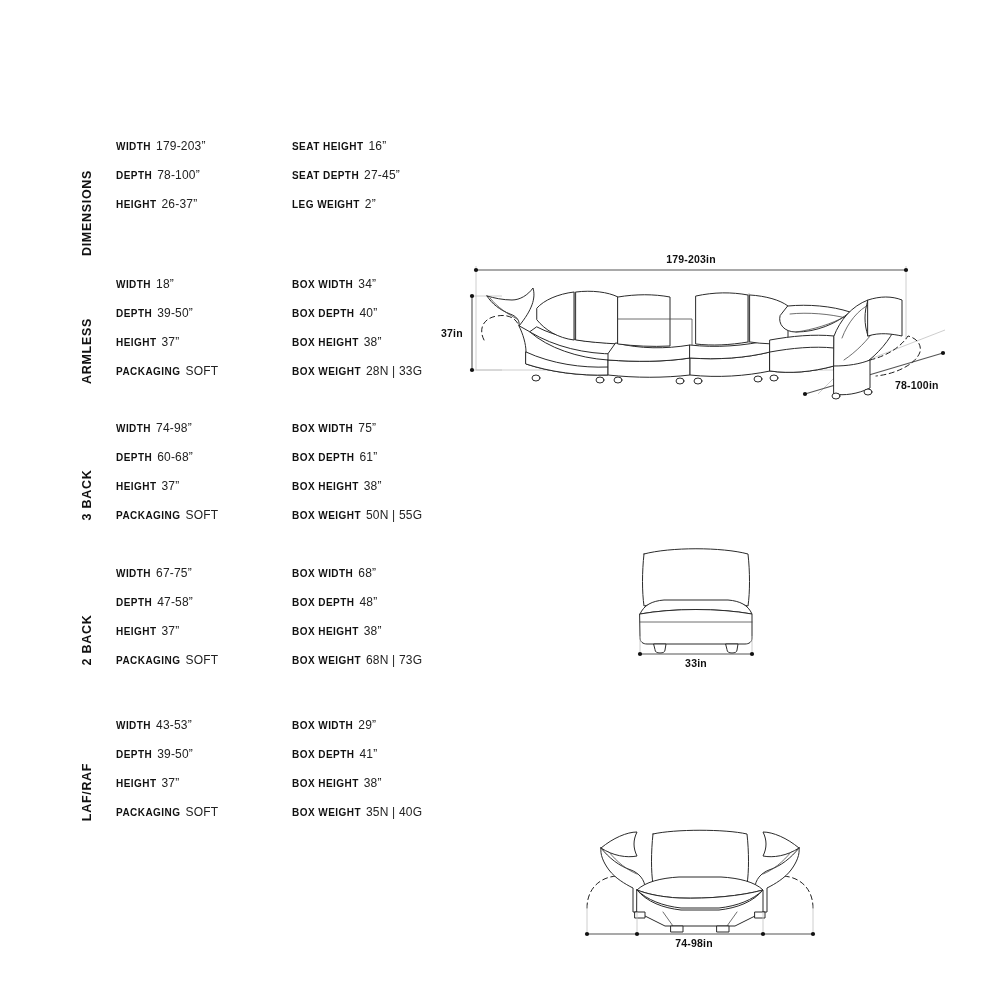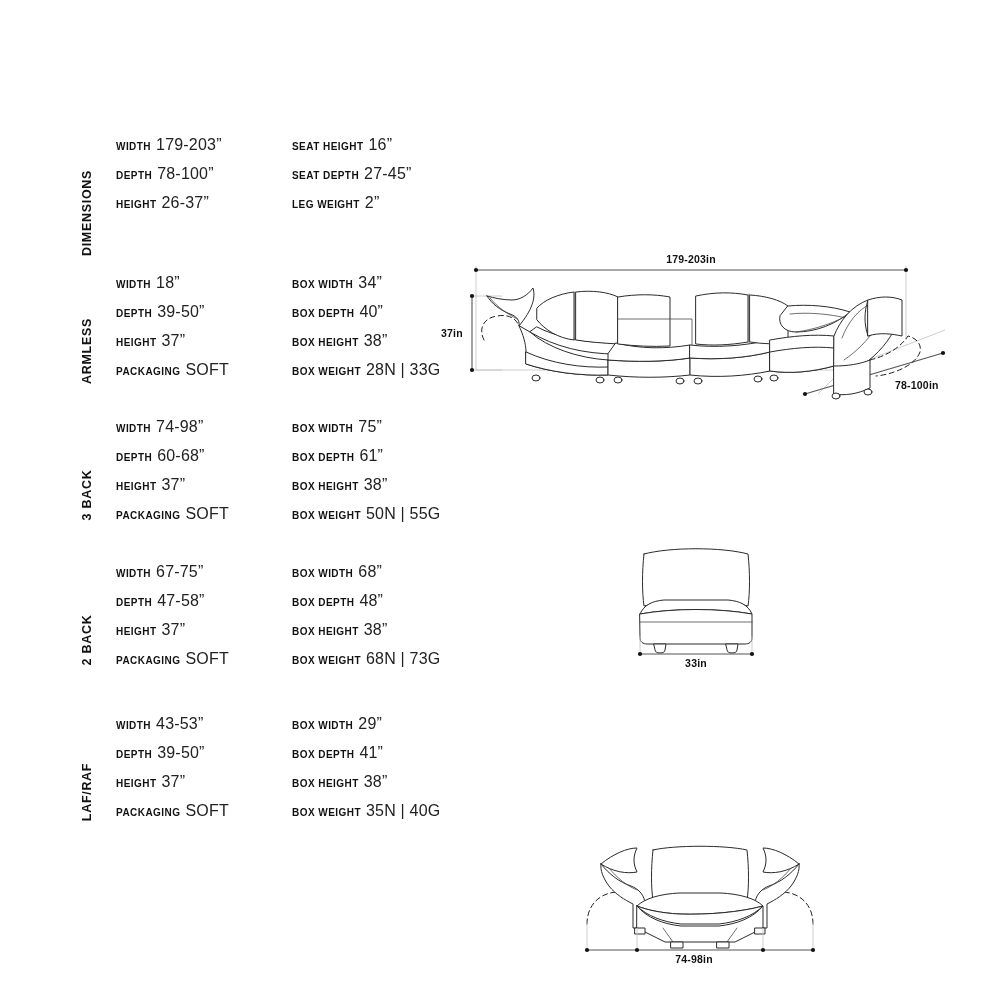--- a/index.html
+++ b/index.html
@@ -81,34 +81,34 @@
     left: 176px;
     top: 0;
   }
   .lbl {
     font-size: 10px;
     font-weight: bold;
     letter-spacing: 0.45px;
     color: #111;
   }
   .val {
-    font-size: 16px;
+    font-size: 12px;
     font-weight: normal;
     letter-spacing: 0.2px;
     color: #222;
     margin-left: 5px;
   }
 
   
   .drawing {
     position: absolute;
   }
   .d-main    { left: 440px; top: 118px;  width: 520px; height: 165px; }
   .d-armless { left: 618px; top: 268px;  width: 170px; height: 130px; }
-  .d-3back   { left: 575px; top: 420px;  width: 250px; height: 130px; }
+  .d-3back   { left: 575px; top: 404px;  width: 250px; height: 130px; }
 
   svg { display: block; overflow: visible; }
   .outline {
     fill: #ffffff;
     stroke: #2b2b2b;
     stroke-width: 1;
     stroke-linejoin: round;
     stroke-linecap: round;
   }
   .outline-thin {

